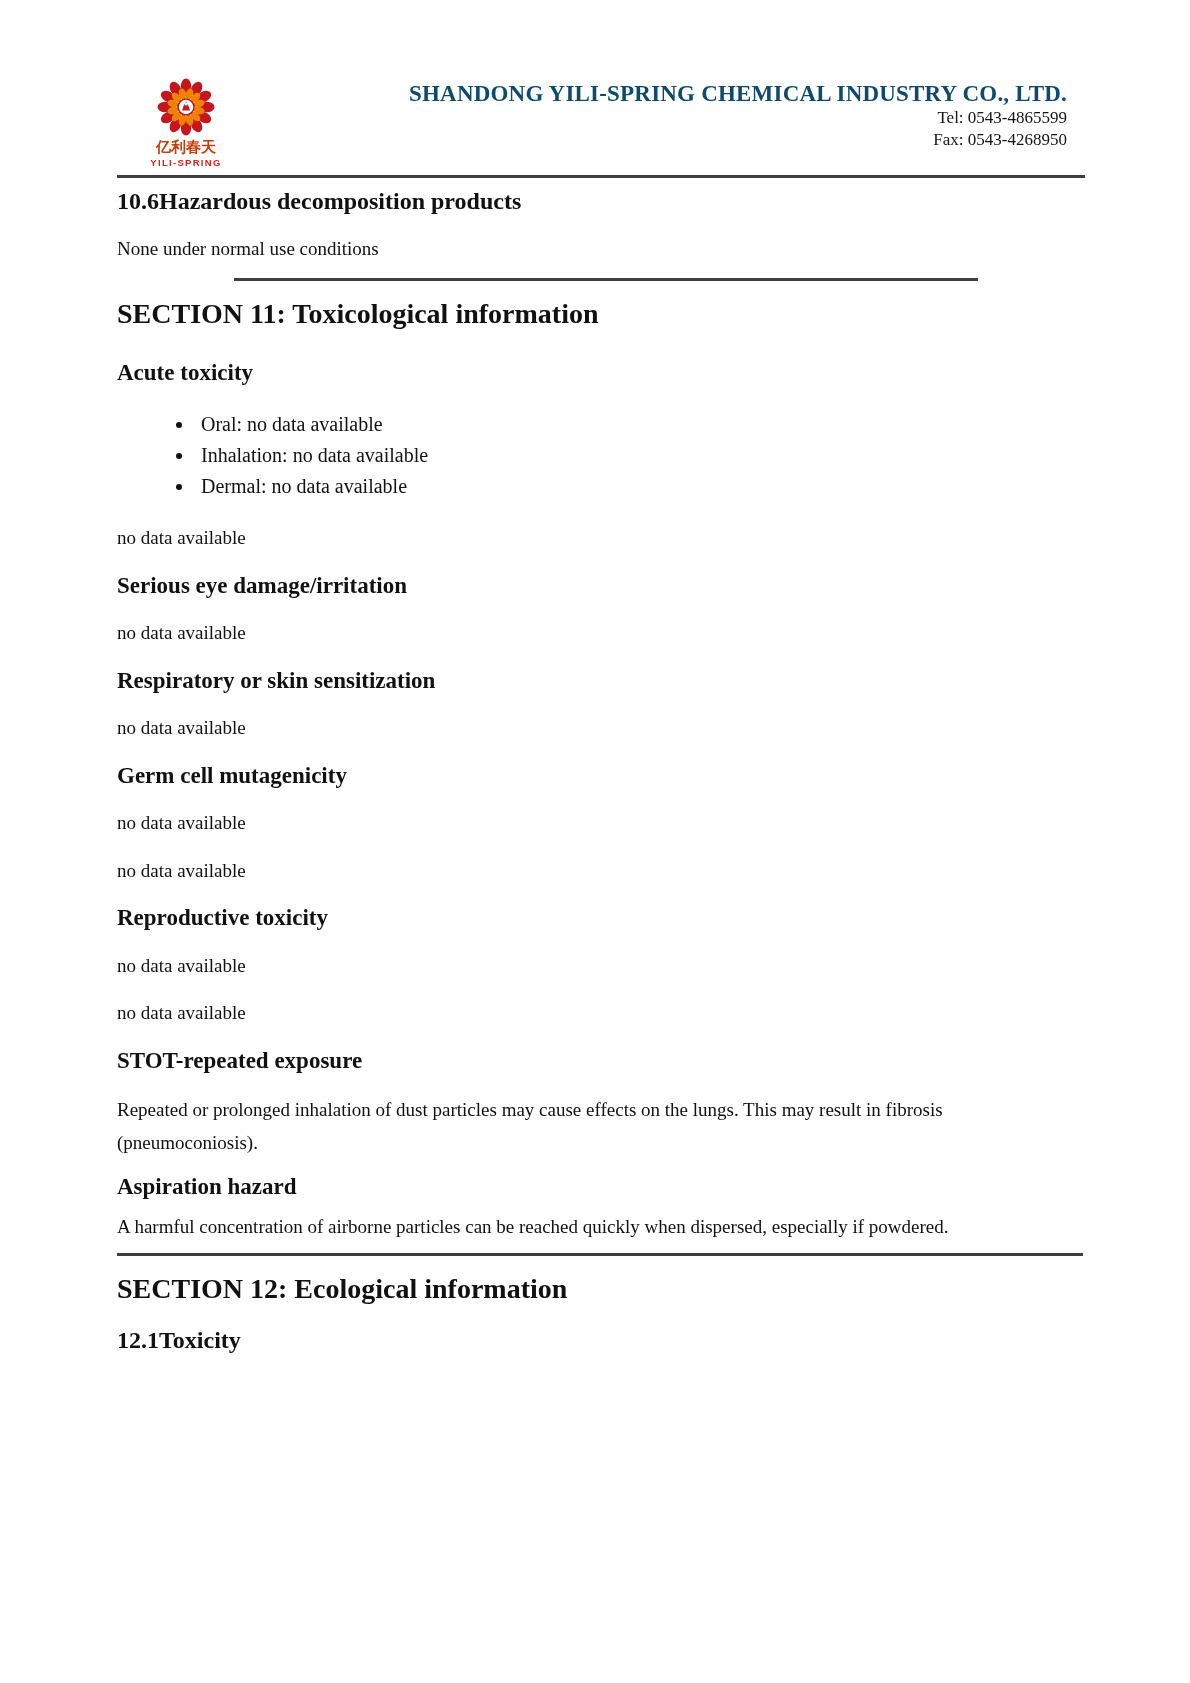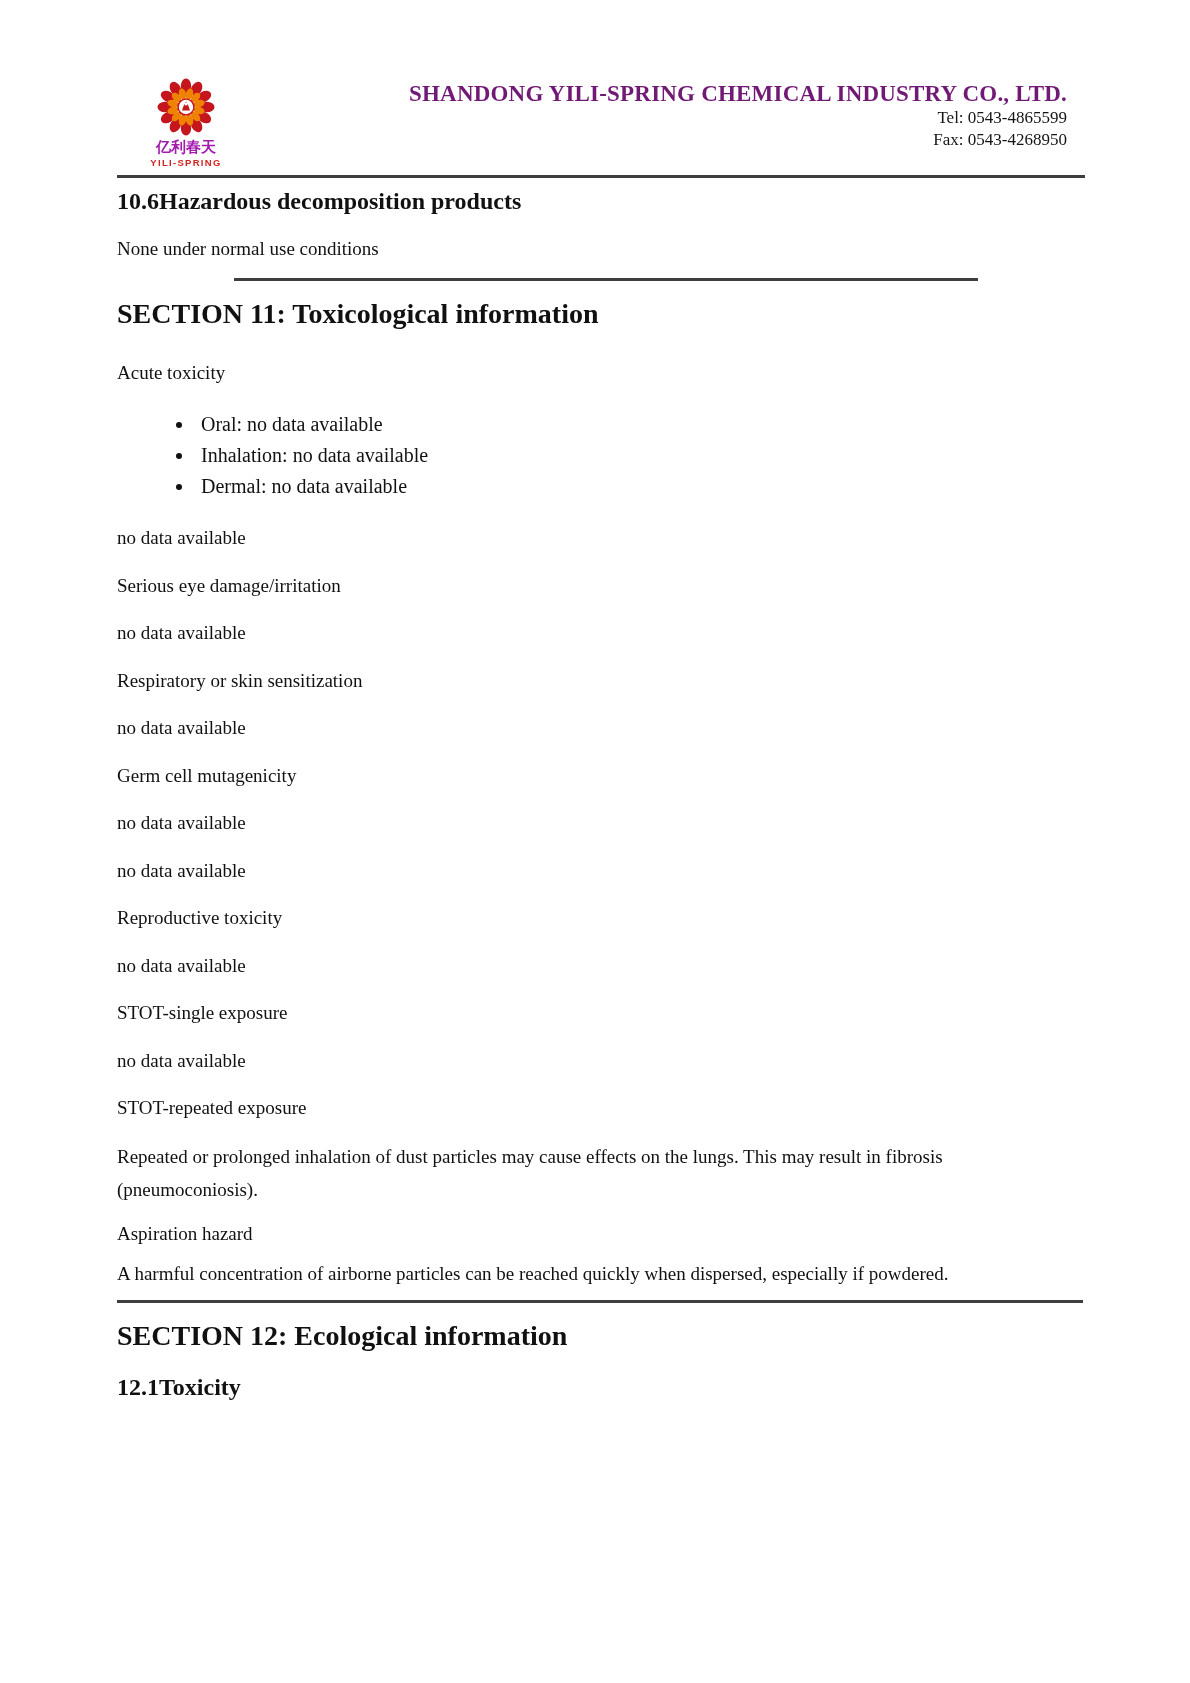--- a/index.html
+++ b/index.html
@@ -17,32 +17,32 @@
   .header {
     display: flex;
     justify-content: space-between;
     align-items: flex-start;
     padding: 78px 123px 0 138px;
   }
   .logo { width: 96px; text-align: center; }
   .flower { display: block; margin: 0 auto; }
   .logo-cn {
     margin-top: 3px;
-    font-size: 15px; font-weight: bold; color: #a21caf;
+    font-size: 15px; font-weight: bold; color: #c2410c;
     line-height: 17px; letter-spacing: 0px;
   }
   .logo-en {
     font-size: 9.5px; font-weight: bold; color: #d2251f;
     letter-spacing: 1.3px; line-height: 12px; margin-top: 1px;
     font-family: "Liberation Sans", sans-serif;
   }
   .header-right { text-align: right; padding-top: 2px; }
   .company-name {
     font-size: 23px; font-weight: bold; line-height: 27px;
-    letter-spacing: 0.2px; color: #701a75; white-space: nowrap;
+    letter-spacing: 0.2px; color: #0c4a6e; white-space: nowrap;
   }
   .contact-line { font-size: 17px; line-height: 21.5px; color: #151515; }
   .rule {
     height: 0;
     border-top: 3px solid #3e3e3e;
     margin-left: 117px; margin-right: 105px;
   }
   .header-rule { margin-top: 6px; }
   
   .content { padding: 0 107px 0 117px; }
@@ -50,21 +50,21 @@
     font-size: 24px; font-weight: bold; line-height: 30px;
     margin: 8px 0 0 0;
   }
   .body-line { font-size: 19px; line-height: 33px; margin: 16px 0 0 0; }
   .rule-2 { margin-top: 13px; }
   h1.section-heading {
     font-size: 28px; font-weight: bold; line-height: 37px;
     margin: 14px 0 0 0;
   }
   h3.sub-heading {
-    font-size: 19px; font-weight: normal; line-height: 24px;
+    font-size: 23px; font-weight: bold; line-height: 24px;
     margin: 23.5px 0 0 0;
   }
   h3.first-sub { margin-top: 29px; }
   p.plain {
     font-size: 19px; line-height: 24px; margin: 23.5px 0 0 0;
   }
   p.long {
     font-size: 19px; line-height: 33px; margin: 20px 0 0 0;
   }
   h3.tight { margin-top: 16px; }
@@ -211,21 +211,20 @@
     <p class="plain">no data available</p>
 
     <h3 class="sub-heading">Germ cell mutagenicity</h3>
     <p class="plain">no data available</p>
 
     <p class="plain">no data available</p>
 
     <h3 class="sub-heading">Reproductive toxicity</h3>
     <p class="plain">no data available</p>
 
-    <h3 class="sub-heading">STOT-single exposure</h3>
     <p class="plain">no data available</p>
 
     <h3 class="sub-heading">STOT-repeated exposure</h3>
     <p class="long">Repeated or prolonged inhalation of dust particles may cause effects on the lungs. This may result in fibrosis (pneumoconiosis).</p>
 
     <h3 class="sub-heading tight">Aspiration hazard</h3>
     <p class="plain tight">A harmful concentration of airborne particles can be reached quickly when dispersed, especially if powdered.</p>
 
     <div class="rule rule-3" style="margin-left:0; margin-right:0;"></div>
 

